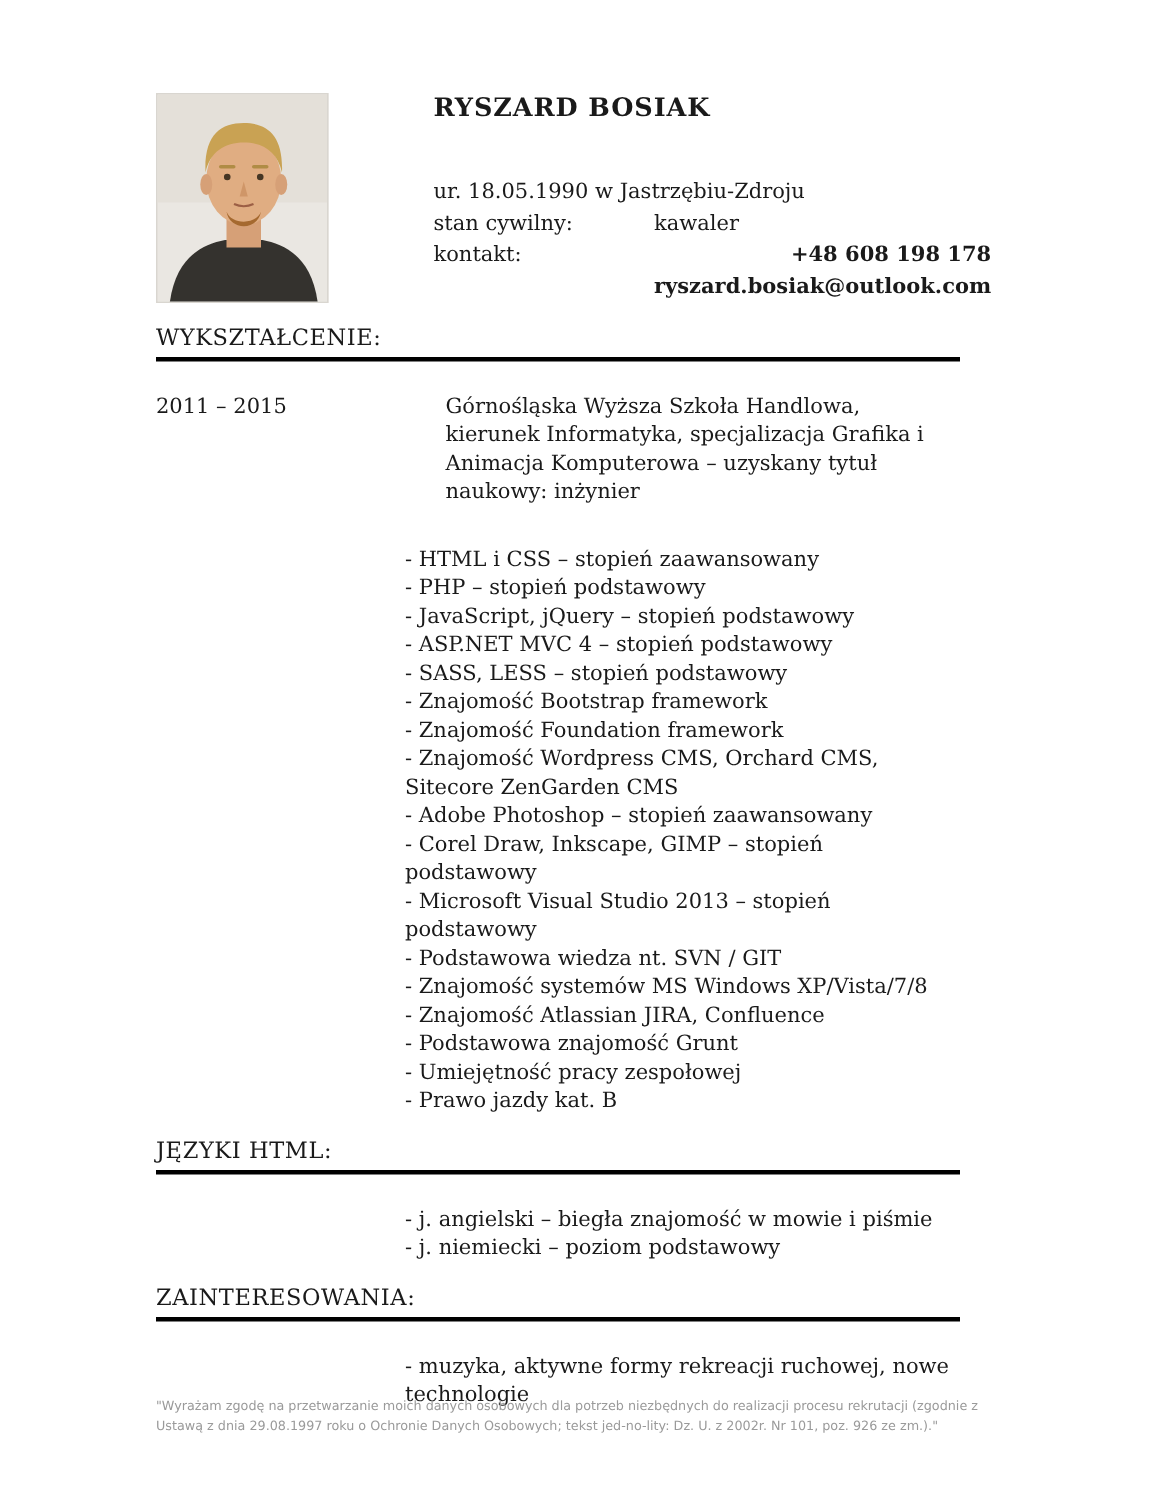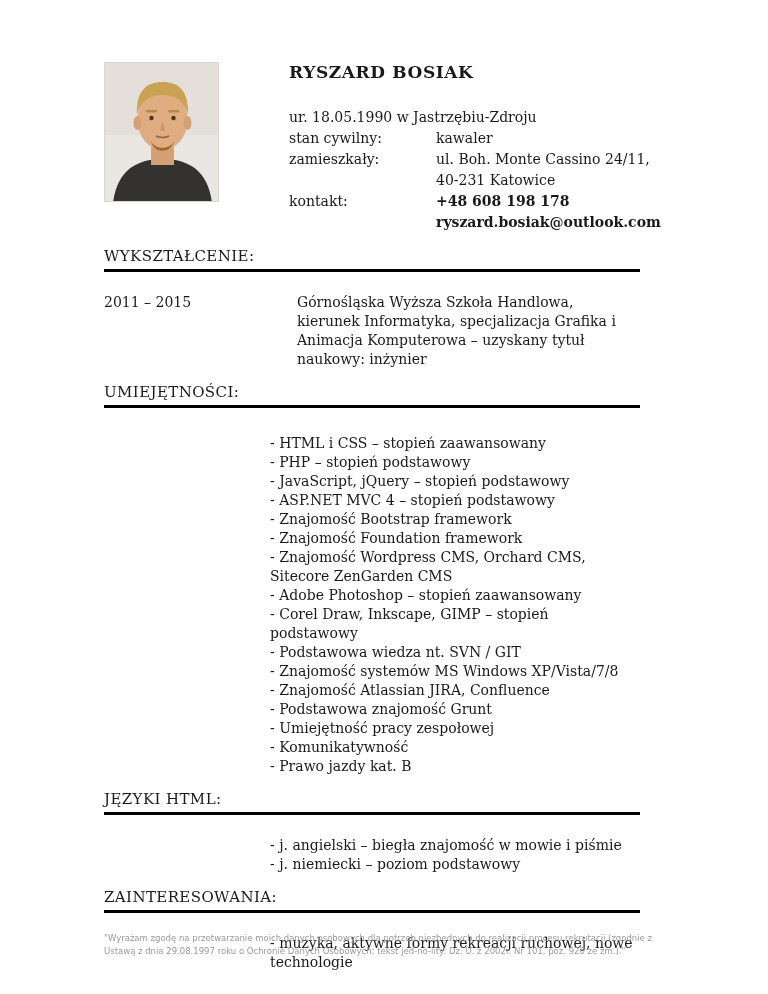--- a/index.html
+++ b/index.html
@@ -28,25 +28,25 @@
     background:#eae7e2;
     overflow:hidden;
   }
   .photo svg { display:block; }
   .personal { margin-left:70px; flex:1 1 auto; }
   .name {
     font-size:17px;
     font-weight:bold;
     letter-spacing:0.6px;
   }
-  .birth { margin-top:25px; font-size:14px; line-height:21px; }
+  .birth { margin-top:36px; font-size:14px; line-height:21px; }
   .detail-row { display:flex; font-size:14px; line-height:21px; }
   .detail-label { width:147px; flex:0 0 auto; }
   .detail-value { white-space:pre-line; }
-  .detail-value.bold { font-weight:bold; }
+  .detail-value.bold { font-weight:bold;text-align:right; }
 
   
   .section-title {
     font-size:15px;
     font-weight:normal;
     letter-spacing:0.4px;
     border-bottom:3px solid #000;
     padding-bottom:4px;
     margin-top:14px;
   }
@@ -94,76 +94,71 @@
       </svg>
     </div>
     <div class="personal">
       <div class="name">RYSZARD BOSIAK</div>
       <div class="birth">ur. 18.05.1990 w Jastrzębiu-Zdroju</div>
       <div class="detail-row">
         <span class="detail-label">stan cywilny:</span>
         <span class="detail-value">kawaler</span>
       </div>
       <div class="detail-row">
-        <span class="detail-label">zamieszkały:</span>
-        <span class="detail-value">ul. Boh. Monte Cassino 24/11,
-40-231  Katowice</span>
-      </div>
-      <div class="detail-row">
         <span class="detail-label">kontakt:</span>
         <span class="detail-value bold">+48 608 198 178
 ryszard.bosiak@outlook.com</span>
       </div>
     </div>
   </div>
 
   <div class="section">
     <div class="section-title">WYKSZTAŁCENIE:</div>
     <div class="section-body">
       <div class="edu-row">
         <span class="edu-period">2011 – 2015</span>
         <span class="edu-desc">Górnośląska Wyższa Szkoła Handlowa, kierunek Informatyka, specjalizacja Grafika i Animacja Komputerowa –  uzyskany tytuł naukowy: inżynier</span>
       </div>
     </div>
   </div>
 
   <div class="section">
-    <div class="section-title">UMIEJĘTNOŚCI:</div>
     <div class="section-body skills indent-list">
       <div class="list-item">- HTML i CSS – stopień zaawansowany</div>
 
       <div class="list-item">- PHP – stopień podstawowy</div>
 
       <div class="list-item">- JavaScript, jQuery – stopień podstawowy</div>
 
       <div class="list-item">- ASP.NET MVC 4 – stopień podstawowy</div>
 
+      <div class="list-item">- SASS, LESS – stopień podstawowy</div>
 
       <div class="list-item">- Znajomość Bootstrap framework</div>
 
       <div class="list-item">- Znajomość Foundation framework</div>
 
       <div class="list-item">- Znajomość Wordpress CMS, Orchard CMS, Sitecore ZenGarden CMS</div>
 
       <div class="list-item">- Adobe Photoshop –  stopień zaawansowany</div>
 
       <div class="list-item">- Corel Draw, Inkscape, GIMP –  stopień podstawowy</div>
 
+      <div class="list-item">- Microsoft Visual Studio 2013 – stopień podstawowy</div>
 
       <div class="list-item">- Podstawowa wiedza nt. SVN / GIT</div>
 
       <div class="list-item">- Znajomość systemów MS Windows XP/Vista/7/8</div>
 
       <div class="list-item">- Znajomość Atlassian JIRA, Confluence</div>
 
       <div class="list-item">- Podstawowa znajomość Grunt</div>
 
       <div class="list-item">- Umiejętność pracy zespołowej</div>
 
-      <div class="list-item">- Komunikatywność</div>
 
       <div class="list-item">- Prawo jazdy kat. B</div>
     </div>
   </div>
 
   <div class="section">
     <div class="section-title">JĘZYKI HTML:</div>
     <div class="section-body indent-list">
       <div class="list-item">- j. angielski – biegła znajomość w mowie i piśmie</div>
 

